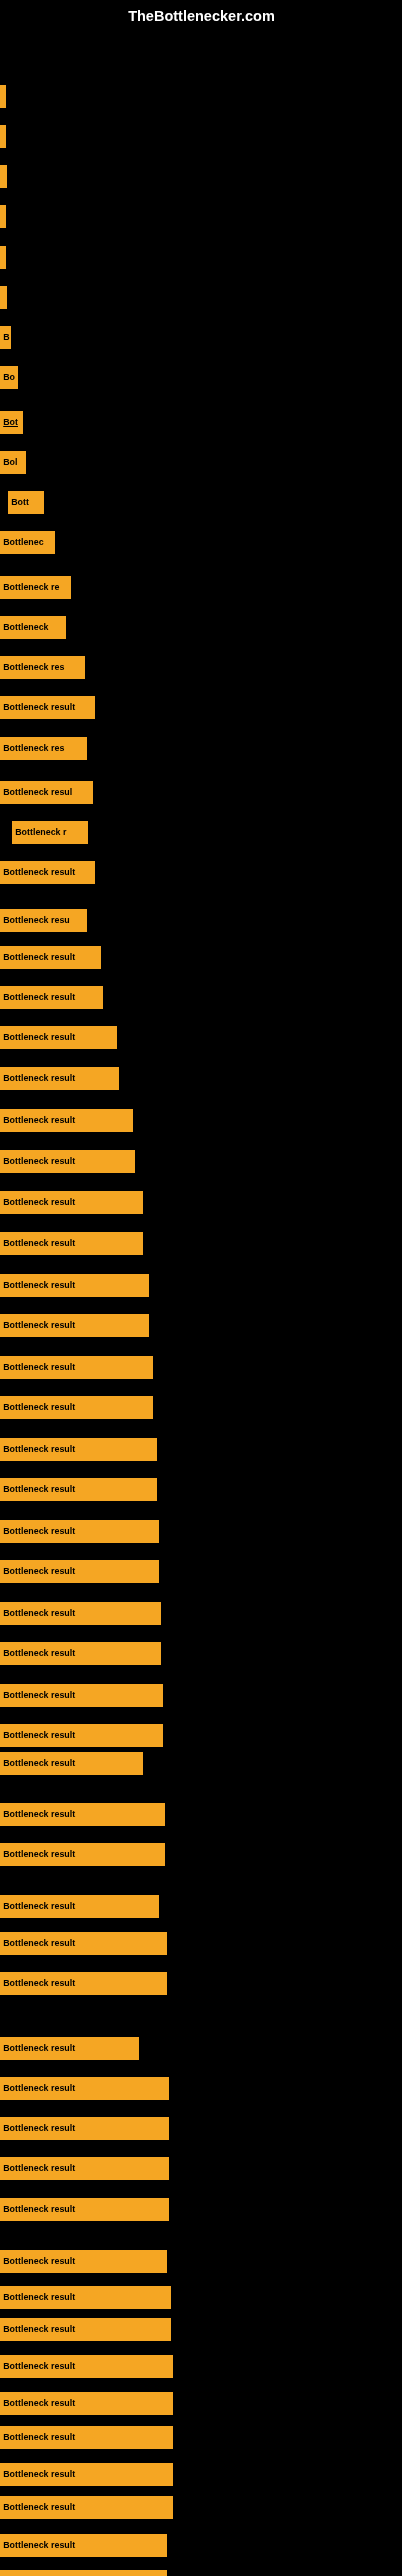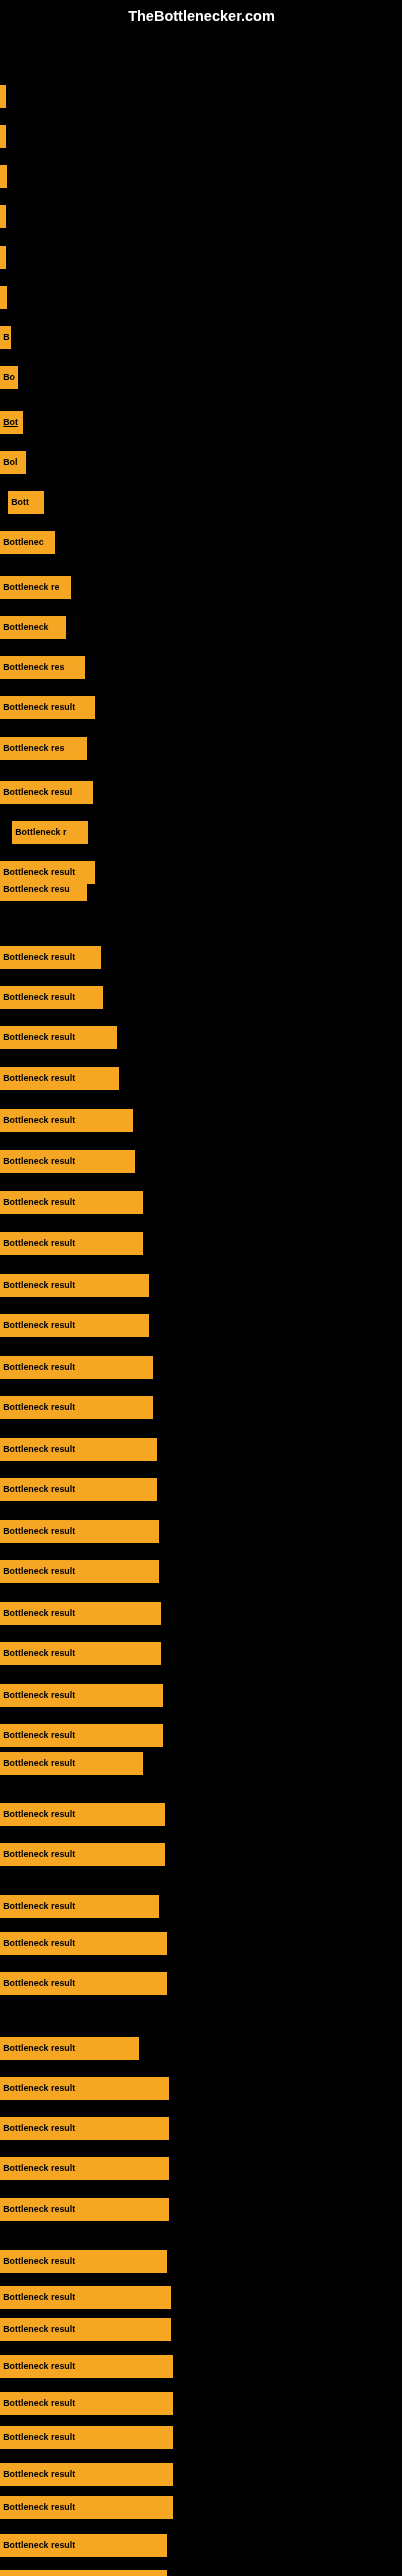--- a/index.html
+++ b/index.html
@@ -96,21 +96,21 @@
     </div>
     <div class="bar-container" style="top: 781px; left: 0px;">
       <div class="bar" style="width: 93px;">Bottleneck resul</div>
     </div>
     <div class="bar-container" style="top: 821px; left: 0px;">
       <div class="bar" style="width: 76px; margin-left: 12px;">Bottleneck r</div>
     </div>
     <div class="bar-container" style="top: 861px; left: 0px;">
       <div class="bar" style="width: 95px;">Bottleneck result</div>
     </div>
-    <div class="bar-container" style="top: 878px; left: 0px;">
+    <div class="bar-container" style="top: 909px; left: 0px;">
       <div class="bar" style="width: 87px;">Bottleneck resu</div>
     </div>
     <div class="bar-container" style="top: 946px; left: 0px;">
       <div class="bar" style="width: 101px;">Bottleneck result</div>
     </div>
     <div class="bar-container" style="top: 986px; left: 0px;">
       <div class="bar" style="width: 103px;">Bottleneck result</div>
     </div>
     <div class="bar-container" style="top: 1026px; left: 0px;">
       <div class="bar" style="width: 117px;">Bottleneck result</div>

